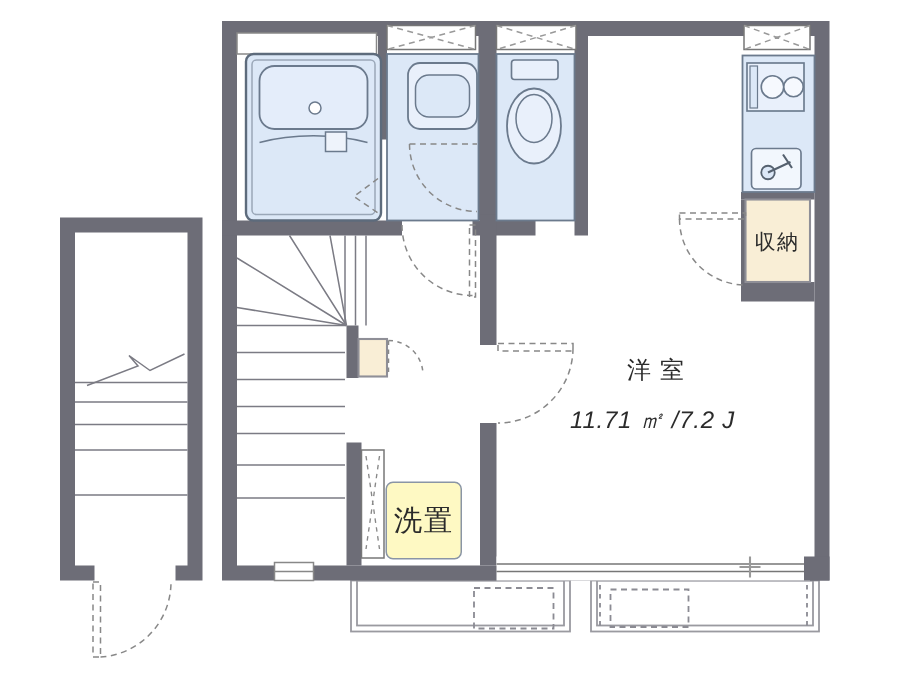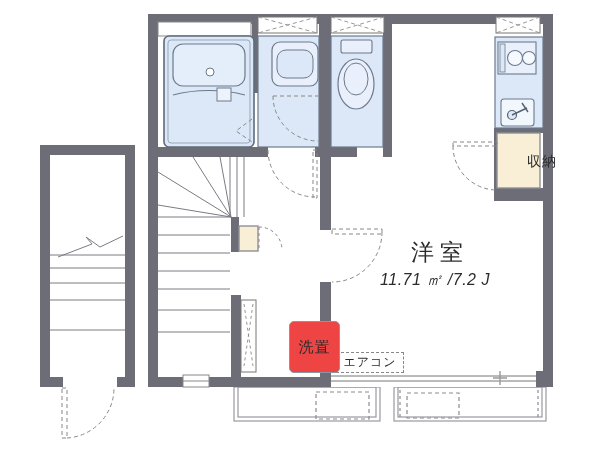--- a/index.html
+++ b/index.html
@@ -7,42 +7,41 @@
     position:relative;
     width:600px;height:450px;
     background:#ffffff;
     font-family:"Liberation Sans","DejaVu Sans",sans-serif;
     overflow:hidden;
   }
   #plan svg{position:absolute;left:0;top:0;}
   .lbl{position:absolute;color:#2b2b2b;}
   .room-title{
     left:390px;top:237px;width:100px;
-    font-size:23px;letter-spacing:6px;text-align:center;font-weight:500;
+    font-size:16px;letter-spacing:6px;text-align:center;font-weight:500;
   }
   .room-area{
     left:355px;top:270px;width:160px;
     font-size:16px;text-align:center;letter-spacing:0.5px;font-style:italic;
   }
   .aircon-box{
     left:336px;top:352px;width:66px;height:19px;
     border:1px dashed #888;background:#fff;
     font-size:12px;display:flex;align-items:center;justify-content:center;
     letter-spacing:1px;
   }
   .washer-box{
     left:257px;top:321px;width:49px;height:50px;
-    background:#ef4444;border:1.5px solid #8a95a5;border-radius:5px;
-    font-size:15px;display:flex;align-items:center;justify-content:center;
+    background:#fef9c3;border:1.5px solid #8a95a5;border-radius:5px;
+    font-size:19px;display:flex;align-items:center;justify-content:center;
     letter-spacing:1px;
-    margin-left:32px;
   }
   .closet-lbl{
     left:494px;top:153px;width:48px;
-    font-size:14px;text-align:center;letter-spacing:1px;margin-left:24px;
+    font-size:14px;text-align:center;letter-spacing:1px;
   }
 </style>
 </head>
 <body>
 
 <div id="plan">
   <svg width="600" height="450" viewBox="0 0 600 450">
 
     <g fill="none" stroke="#9a9aa0" stroke-width="1.2">
       <rect x="234" y="387" width="146" height="34"></rect>
@@ -193,16 +192,15 @@
       <path d="M268,150 A47,47 0 0 0 315,197"></path>
     </g>
     <g stroke="#888" stroke-width="1" fill="none" stroke-dasharray="4 3">
       <rect x="332" y="229" width="50" height="5"></rect>
       <path d="M382,232 A50,50 0 0 1 332,282"></path>
     </g>
   </svg>
 
   <div class="lbl room-title">洋室</div>
   <div class="lbl room-area">11.71 ㎡ /7.2 J</div>
-  <div class="lbl aircon-box">エアコン</div>
   <div class="lbl washer-box">洗置</div>
   <div class="lbl closet-lbl">収納</div>
 </div>
 
 </body></html>

